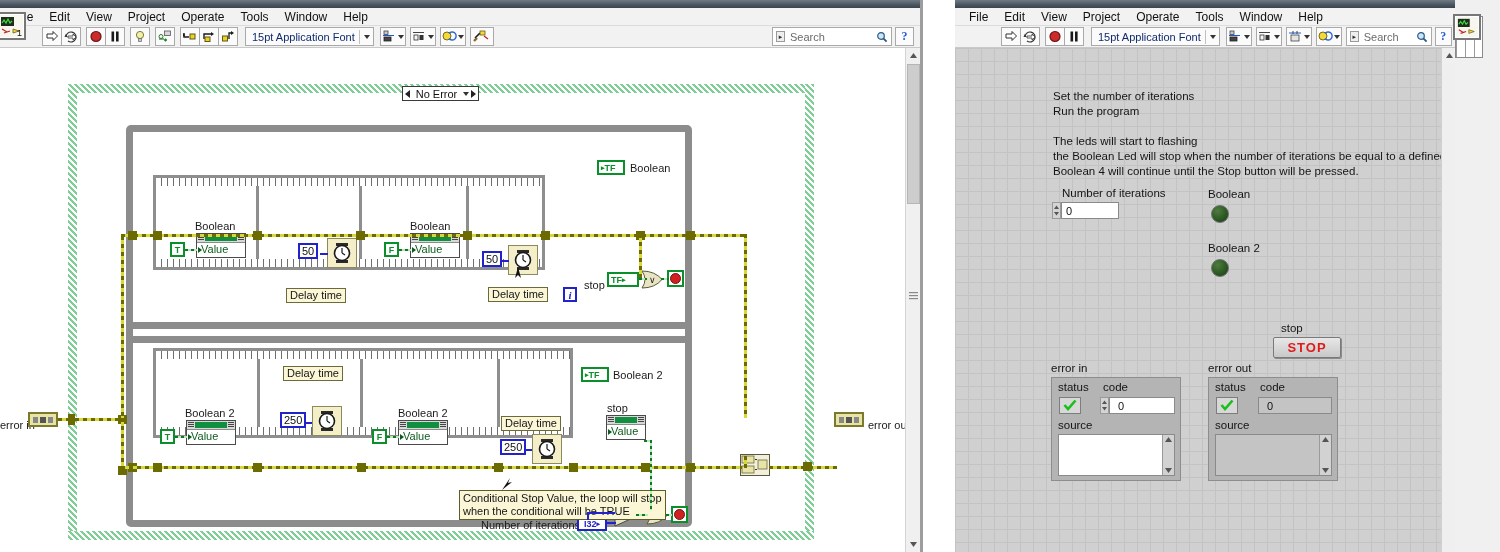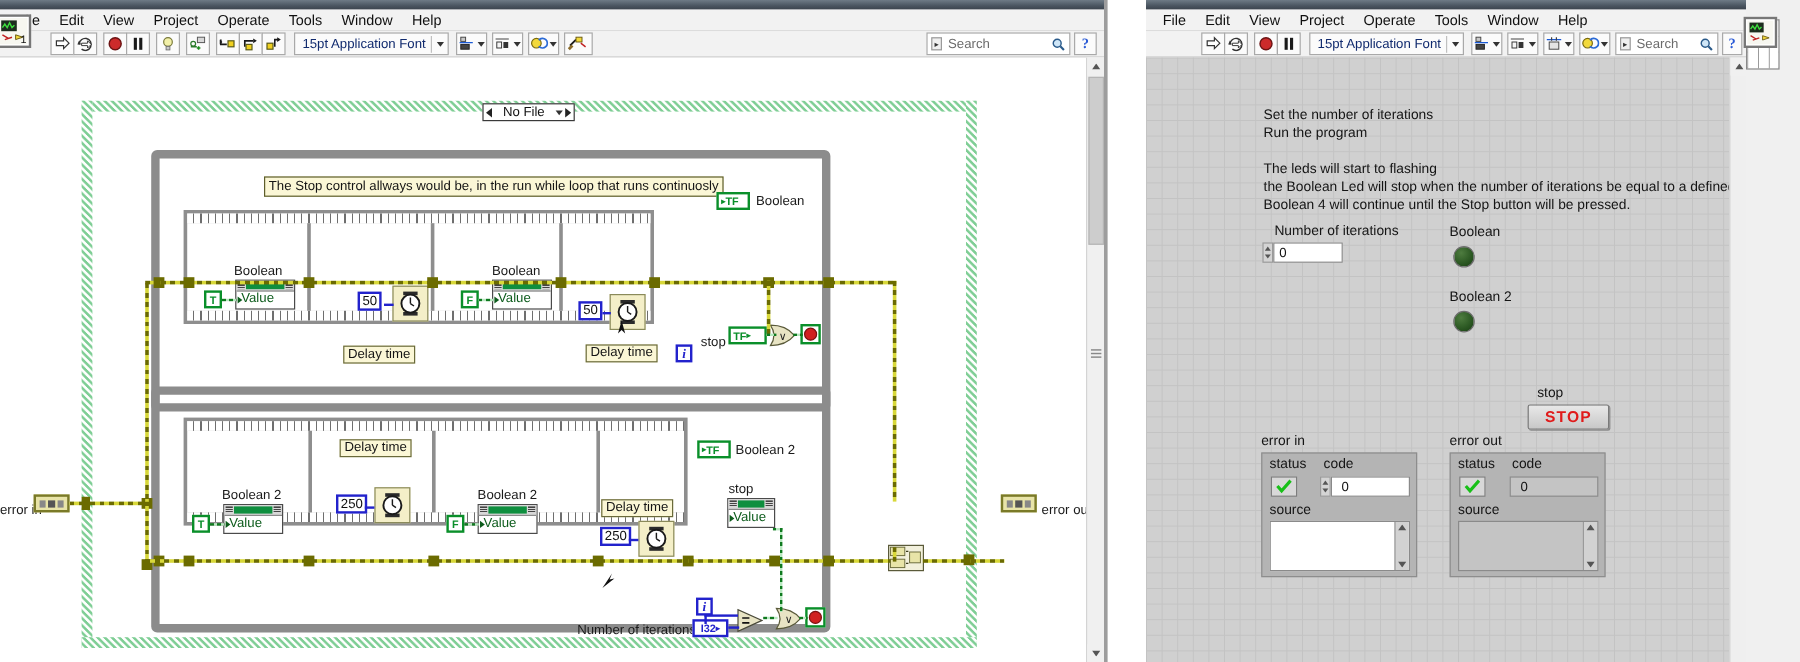--- a/index.html
+++ b/index.html
@@ -361,30 +361,29 @@
 
   <div id="bd-canvas">
 
     <div class="hatch" style="position:absolute;left:68px;top:36px;width:746px;height:9px;"></div>
     <div class="hatch" style="position:absolute;left:68px;top:36px;width:9px;height:456px;"></div>
     <div class="hatch" style="position:absolute;left:805px;top:36px;width:9px;height:456px;"></div>
     <div class="hatch" style="position:absolute;left:68px;top:483px;width:746px;height:9px;"></div>
 
     <div style="position:absolute;left:402px;top:38px;width:77px;height:15px;background:#ffffff;border:1px solid #3a3a3a;display:flex;align-items:center;justify-content:space-between;padding:0 2px;">
       <span class="caret-left"></span>
-      <span style="font-size:11px;color:#111;">No File</span>
+      <span style="font-size:11px;color:#111;">No Error</span>
       <span style="display:flex;align-items:center;gap:2px;">
         <span class="caret"></span>
         <span class="caret-right"></span>
       </span>
     </div>
 
     <div class="gray-loop" style="left:126px;top:77px;width:566px;height:218px;"></div>
 
-    <div class="comment" style="left:220px;top:99px;">The Stop control allways would be, in the run while loop that runs continuosly</div>
 
     <div class="term-ind" style="left:597px;top:112px;width:28px;height:15px;">
       <span style="font-size:7px;">▸</span>
           <span>TF</span>
     </div>
     <div class="lbl" style="left:630px;top:114px;">Boolean</div>
 
     <div class="seq-struct" style="left:153px;top:127px;width:392px;height:95px;">
       <div class="seq-tabs-top" style="top:0;"></div>
       <div class="seq-tabs-bot" style="bottom:0;"></div>
@@ -543,20 +542,22 @@
     <div style="position:absolute;left:646px;top:458px;width:22px;height:19px;">
       <svg width="22" height="19" viewBox="0 0 22 19">
             <path d="M1 1 Q7 9.5 1 18 Q14 18 21 9.5 Q14 1 1 1z" fill="#e8e4c4" stroke="#5a5a3a" stroke-width="1"></path>
             <text x="8" y="13" font-size="9" font-family="Liberation Serif, serif" fill="#222">∨</text>
           </svg>
     </div>
     <div class="stop-term" style="left:671px;top:458px;">
           <span class="dot"></span>
         </div>
 
+    <div class="comment" style="left:459px;top:442px;">Conditional Stop Value, the loop will stop
+when the conditional will be TRUE</div>
 
     <div style="position:absolute;left:740px;top:406px;width:30px;height:22px;background:#f2f0dc;border:1px solid #5a5a3a;">
       <svg width="28" height="20" viewBox="0 0 28 20">
         <rect x="1" y="1" width="12" height="7" fill="#e8e4a8" stroke="#6a6a3a" stroke-width=".8"></rect>
         <rect x="1" y="11" width="12" height="7" fill="#e8e4a8" stroke="#6a6a3a" stroke-width=".8"></rect>
         <rect x="17" y="5" width="9" height="9" fill="#e8e4a8" stroke="#6a6a3a" stroke-width=".8"></rect>
         <path d="M14 4.5h2 M14 14.5h2" stroke="#3a3a1a" stroke-width="1"></path>
       </svg>
     </div>
 

